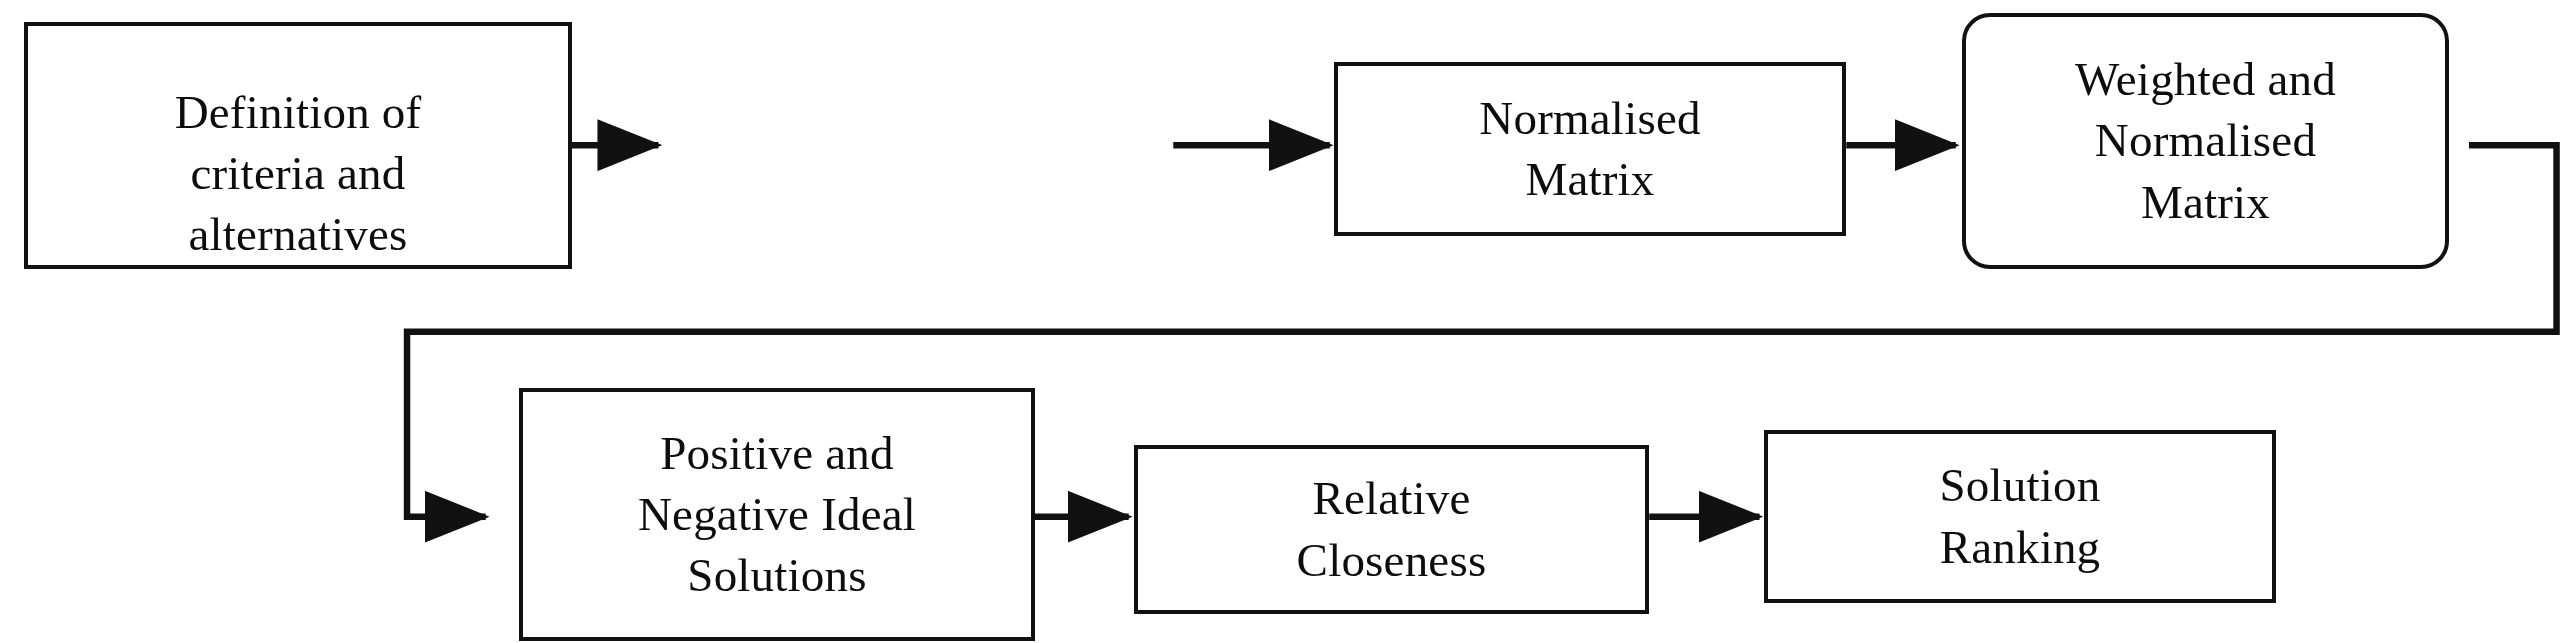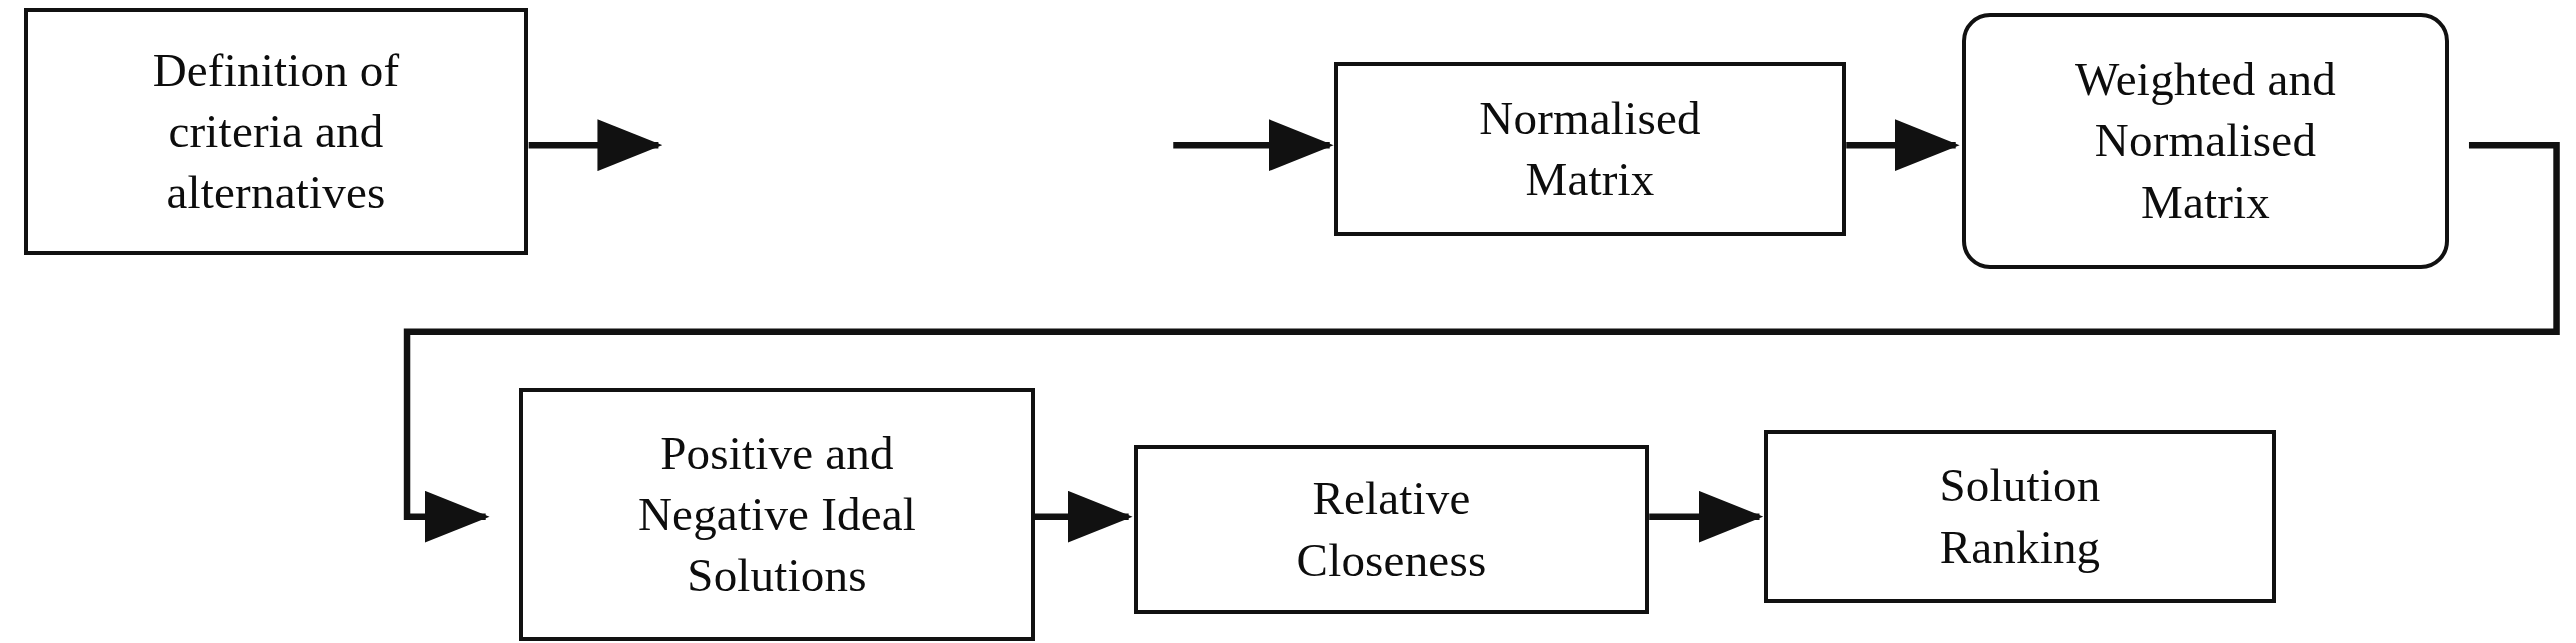--- a/index.html
+++ b/index.html
@@ -62,21 +62,21 @@
 
     <path d="M 2277 179 L 2412 179" fill="none" stroke="#111111" stroke-width="8" marker-end="url(#arrowhead)"></path>
 
     <path d="M 3045 179 L 3153 179 L 3153 409 L 502 409 L 502 637 L 599 637" fill="none" stroke="#111111" stroke-width="8" stroke-linejoin="miter" marker-end="url(#arrowhead)"></path>
 
     <path d="M 1244 637 L 1392 637" fill="none" stroke="#111111" stroke-width="8" marker-end="url(#arrowhead)"></path>
 
     <path d="M 2034 637 L 2170 637" fill="none" stroke="#111111" stroke-width="8" marker-end="url(#arrowhead)"></path>
   </svg>
 
-  <div class="node" style="left:24px; top:8px; width:504px; height:247px;">
+  <div class="node" style="left:24px; top:22px; width:548px; height:247px;align-items:flex-end;">
     <span class="node-label">Definition of
 criteria and
 alternatives</span>
   </div>
 
 
   <div class="node" style="left:1334px; top:62px; width:512px; height:174px;">
     <span class="node-label">Normalised
 Matrix</span>
   </div>

